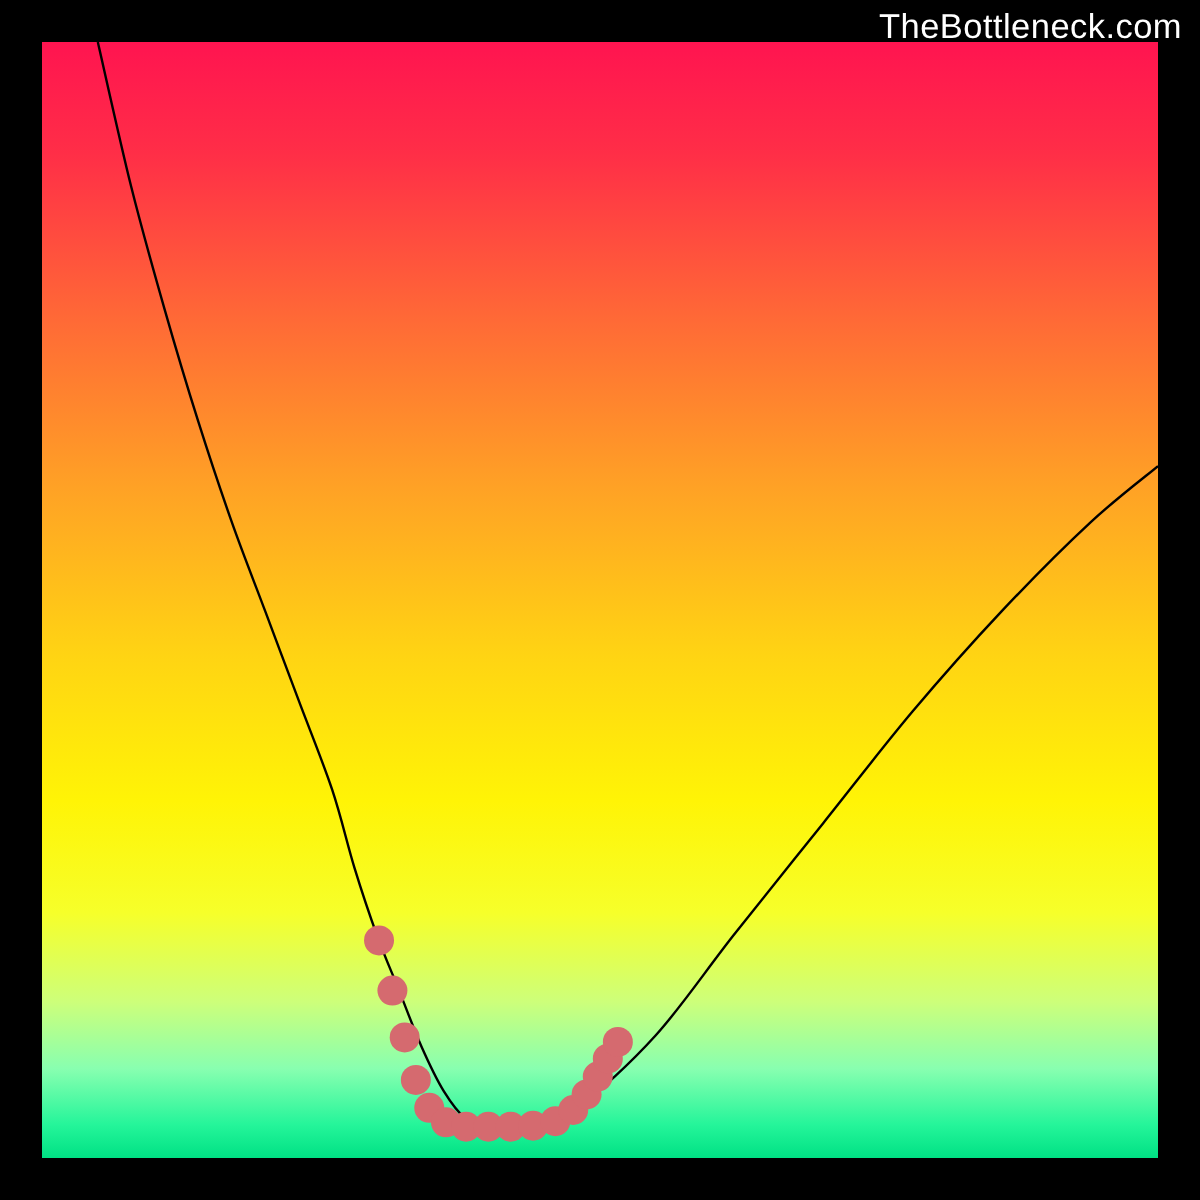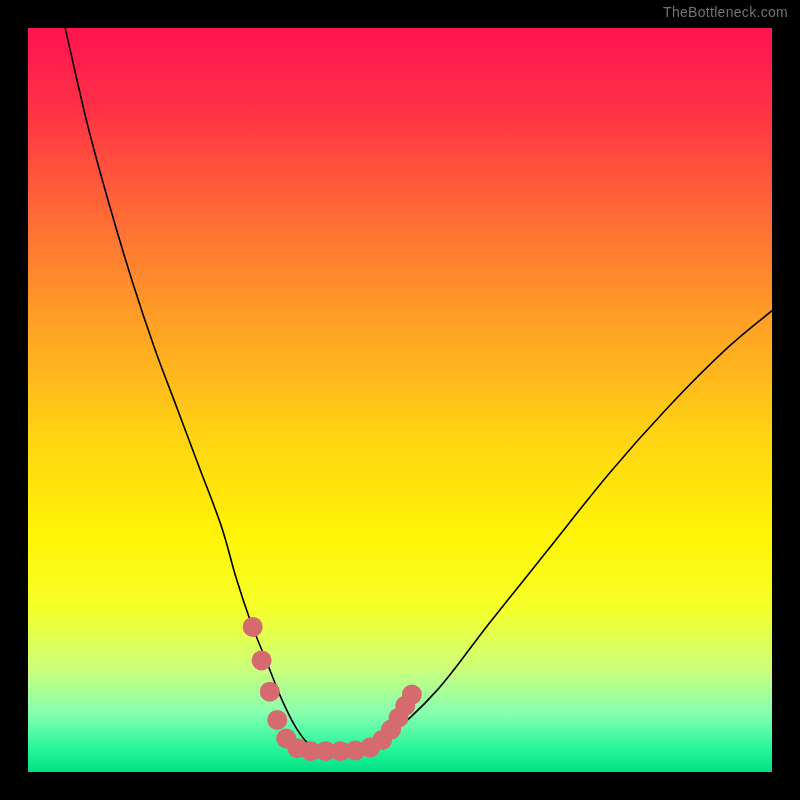--- a/index.html
+++ b/index.html
@@ -14,22 +14,22 @@
   .frame {
     position: absolute;
     top: 0; left: 0;
     width: 800px; height: 800px;
     background: #000;
   }
   .watermark {
     position: absolute;
     top: 4px;
     right: 12px;
-    color: #737373;
-    font-size: 14px;
+    color: #ffffff;
+    font-size: 23px;
     font-weight: 500;
     letter-spacing: 0.3px;
     z-index: 10;
   }
   svg.plot {
     position: absolute;
     top: 28px;
     left: 28px;
     display: block;
   }

